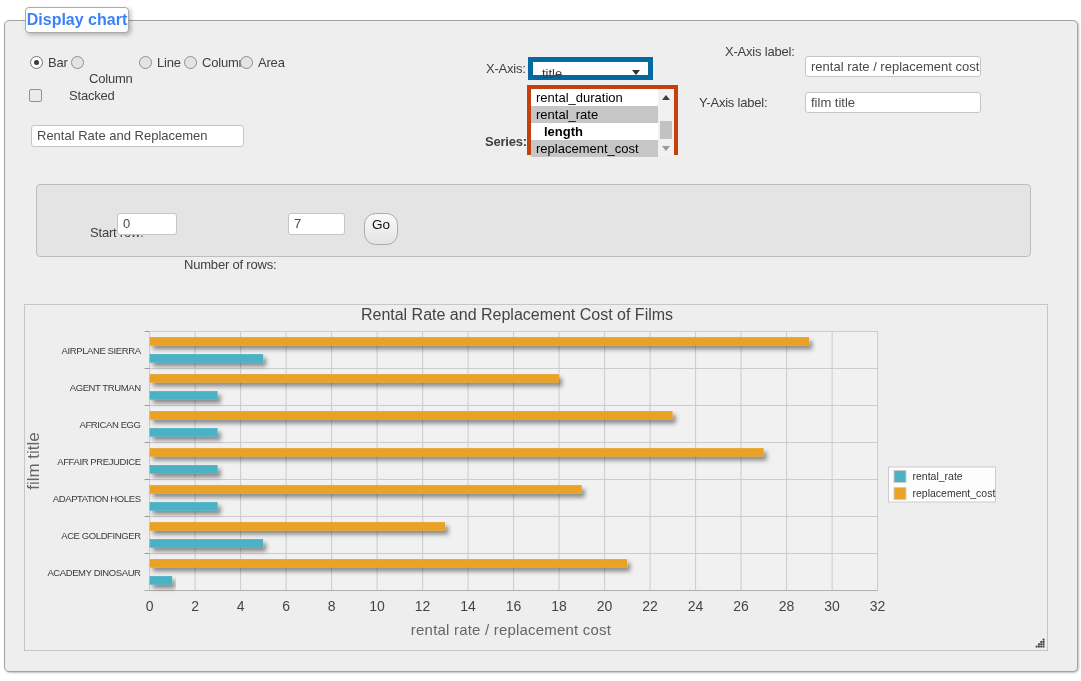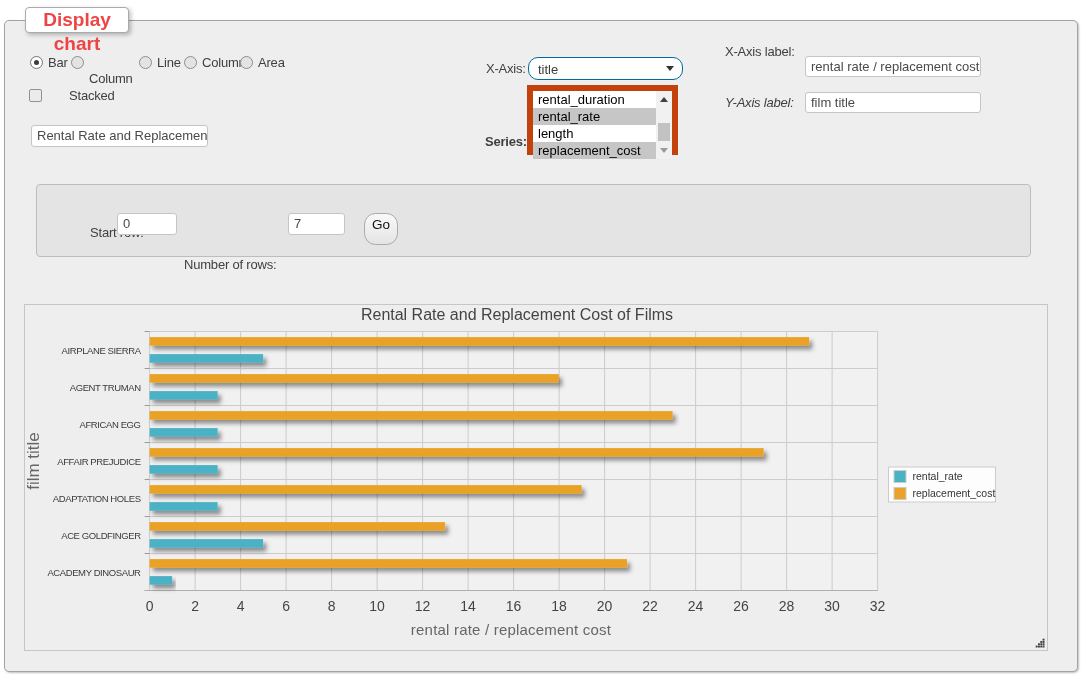--- a/index.html
+++ b/index.html
@@ -11,63 +11,63 @@
         font-size:13px; color:#4a4a4a; line-height:20px; padding:0 5px; white-space:nowrap; overflow:hidden; }
 </style>
 </head>
 <body>
 
 <div class="abs" style="left:4px; top:20px; width:1074px; height:652px; background:#eeeeee;
      border:1px solid #a3a3a3; border-radius:5px; box-shadow:1px 1px 2px rgba(0,0,0,0.25);"></div>
 
 <div class="abs" style="left:25px; top:7px; width:104px; height:26px; background:#ffffff;
      border:1px solid #aaaaaa; border-radius:4px; box-shadow:2px 2px 4px rgba(0,0,0,0.25);
-     font-size:19px; font-weight:bold; color:#ef4444; line-height:24px; text-align:center;">Display chart</div>
+     font-size:16px; font-weight:bold; color:#3b82f6; line-height:24px; text-align:center;">Display chart</div>
 
 <div class="abs" style="left:30px; top:56px; width:13px; height:13px; border:1px solid #747474; border-radius:50%; background:#ffffff;">
   <div class="abs" style="left:3px; top:3px; width:5px; height:5px; border-radius:50%; background:#3c3c3c;"></div>
 </div>
 <div class="lbl" style="left:48px; top:55px;">Bar</div>
 <div class="abs" style="left:71px; top:56px; width:13px; height:13px; border:1px solid #8e8e8e; border-radius:50%; background:#e3e3e3;"></div>
 <div class="lbl" style="left:89px; top:55px;margin-top:16px;">Column</div>
 <div class="abs" style="left:139px; top:56px; width:13px; height:13px; border:1px solid #8e8e8e; border-radius:50%; background:#e3e3e3;"></div>
 <div class="lbl" style="left:157px; top:55px;">Line</div>
 <div class="abs" style="left:184px; top:56px; width:13px; height:13px; border:1px solid #8e8e8e; border-radius:50%; background:#e3e3e3;"></div>
 <div class="lbl" style="left:202px; top:55px;">Column</div>
 <div class="abs" style="left:240px; top:56px; width:13px; height:13px; border:1px solid #8e8e8e; border-radius:50%; background:#e3e3e3;"></div>
 <div class="lbl" style="left:258px; top:55px;">Area</div>
 
 <div class="abs" style="left:29px; top:89px; width:13px; height:13px; border:1px solid #919191; border-radius:2px; background:#ebebeb;"></div>
 <div class="lbl" style="left:45px; top:88px;margin-left:24px;">Stacked</div>
 
-<div class="inp" style="left:31px; top:125px; width:177px; height:22px;">Rental Rate and Replacemen</div>
+<div class="inp" style="left:31px; top:125px; width:213px; height:22px;">Rental Rate and Replacemen</div>
 
 <div class="lbl" style="left:486px; top:61px;">X-Axis:</div>
-<div class="abs" style="left:528px; top:57px; width:155px; height:23px; background:#ffffff; border:1px solid #0369a1; border-radius:10px;">
+<div class="abs" style="left:528px; top:57px; width:125px; height:23px; background:#ffffff; border:5px solid #0369a1; border-radius:0;">
   <div class="abs" style="left:9px; top:2px; font-size:13px; color:#3c3c3c; line-height:19px;">title</div>
   <div class="abs" style="right:8px; top:8px; width:0; height:0; border-left:4px solid transparent; border-right:4px solid transparent; border-top:5px solid #333;"></div>
 </div>
 
-<div class="abs" style="left:527px; top:85px; width:151px; height:70px; background:#ffffff; border:6px solid #c2410c; font-size:13px; color:#000;">
+<div class="abs" style="left:527px; top:85px; width:151px; height:70px; background:#ffffff; border:4px solid #c2410c; font-size:13px; color:#000;">
   <div class="abs" style="left:0; top:0; width:133px; height:17px; line-height:17px; padding-left:5px;">rental_duration</div>
   <div class="abs" style="left:0; top:17px; width:133px; height:17px; line-height:17px; padding-left:5px; background:#c6c6c6;">rental_rate</div>
-  <div class="abs" style="left:0; top:34px; width:133px; height:17px; line-height:17px; padding-left:5px;">length</div>
+  <div class="abs" style="left:0; top:34px; width:133px; height:17px; line-height:17px; padding-left:13px;font-weight:bold;">length</div>
   <div class="abs" style="left:0; top:51px; width:133px; height:17px; line-height:17px; padding-left:5px; background:#c6c6c6;">replacement_cost</div>
 
   <div class="abs" style="right:0; top:0; width:16px; height:68px; background:#f1f1f1;">
     <div class="abs" style="left:4px; top:6px; width:0; height:0; border-left:4px solid transparent; border-right:4px solid transparent; border-bottom:5px solid #404040;"></div>
     <div class="abs" style="left:2px; top:32px; width:12px; height:18px; background:#c2c2c2;"></div>
     <div class="abs" style="left:4px; bottom:6px; width:0; height:0; border-left:4px solid transparent; border-right:4px solid transparent; border-top:5px solid #9a9a9a;"></div>
   </div>
 </div>
 <div class="lbl" style="left:485px; top:134px;font-weight:bold;">Series:</div>
 
 <div class="lbl" style="left:725px; top:44px;">X-Axis label:</div>
 <div class="inp" style="left:805px; top:56px; width:176px; height:21px;">rental rate / replacement cost</div>
-<div class="lbl" style="left:725px; top:95px;font-style:italic;">Y-Axis label:</div>
+<div class="lbl" style="left:699px; top:95px;">Y-Axis label:</div>
 <div class="inp" style="left:805px; top:92px; width:176px; height:21px;">film title</div>
 
 <div class="abs" style="left:36px; top:184px; width:995px; height:73px; background:#e4e4e4; border:1px solid #bdbdbd; border-radius:4px;"></div>
 <div class="lbl" style="left:55px; top:225px;margin-left:35px;">Start row:</div>
 <div class="inp" style="left:117px; top:213px; width:60px; height:22px;">0</div>
 <div class="lbl" style="left:184px; top:217px;margin-top:40px;">Number of rows:</div>
 <div class="inp" style="left:288px; top:213px; width:57px; height:22px;">7</div>
 <div class="abs" style="left:364px; top:213px; width:34px; height:32px; border:1px solid #aaaaaa; border-radius:11.5px;
      background:linear-gradient(#f9f9f9,#e4e4e4); font-size:13.5px; color:#111111; text-align:center; line-height:21px;">Go</div>
 

